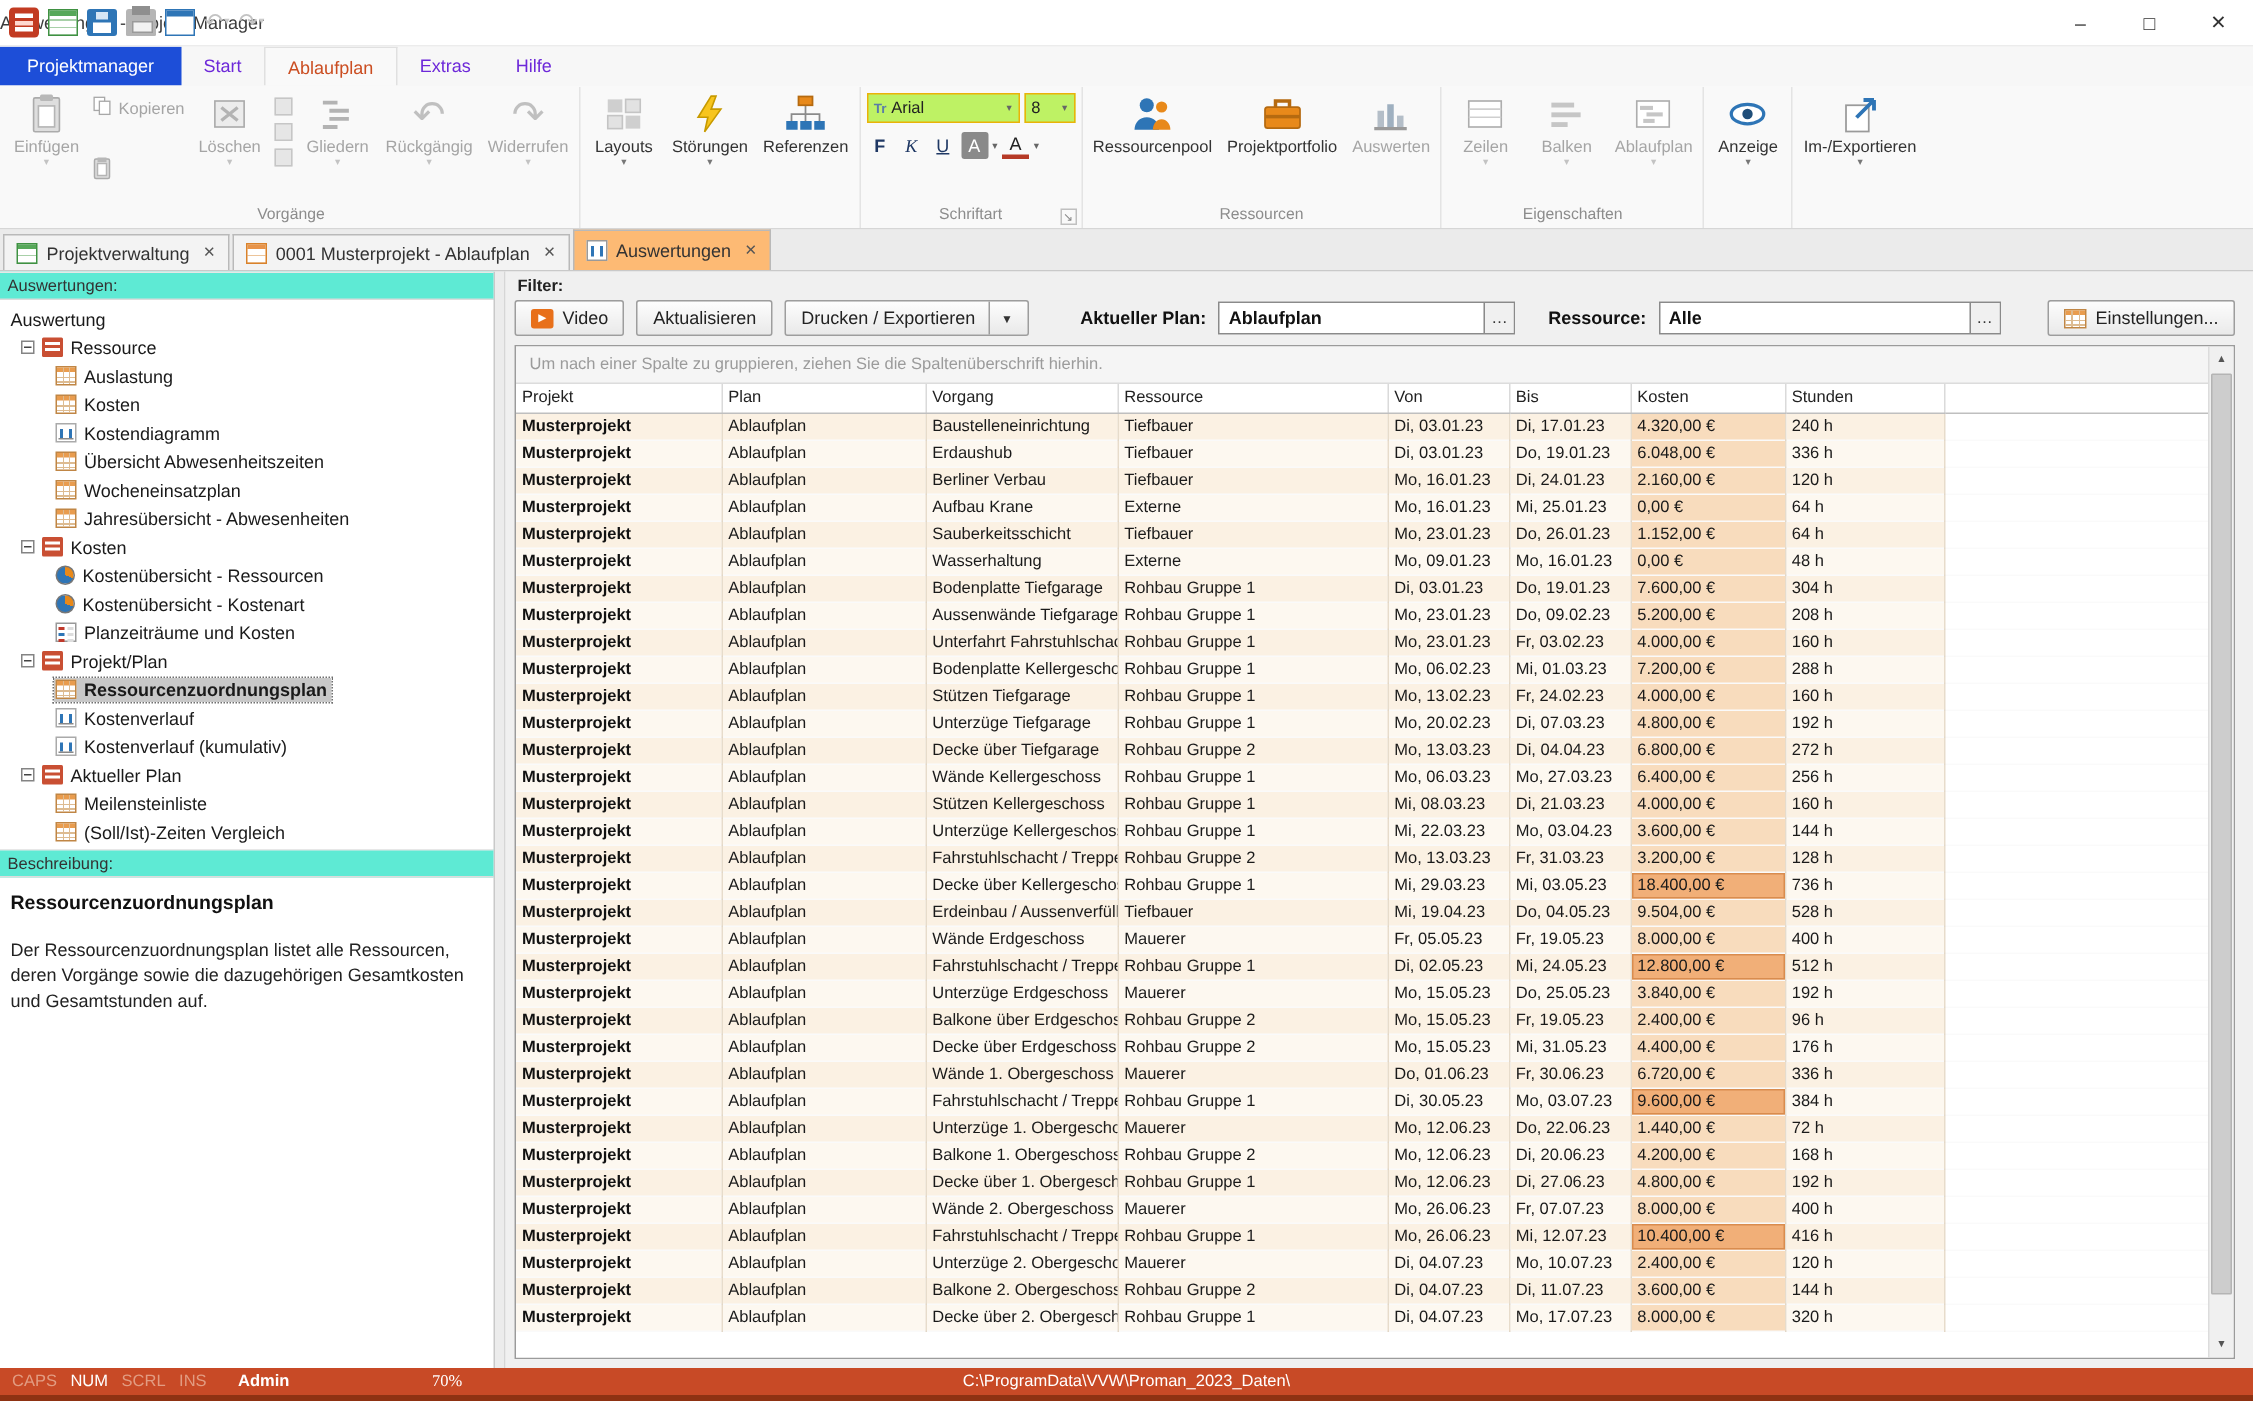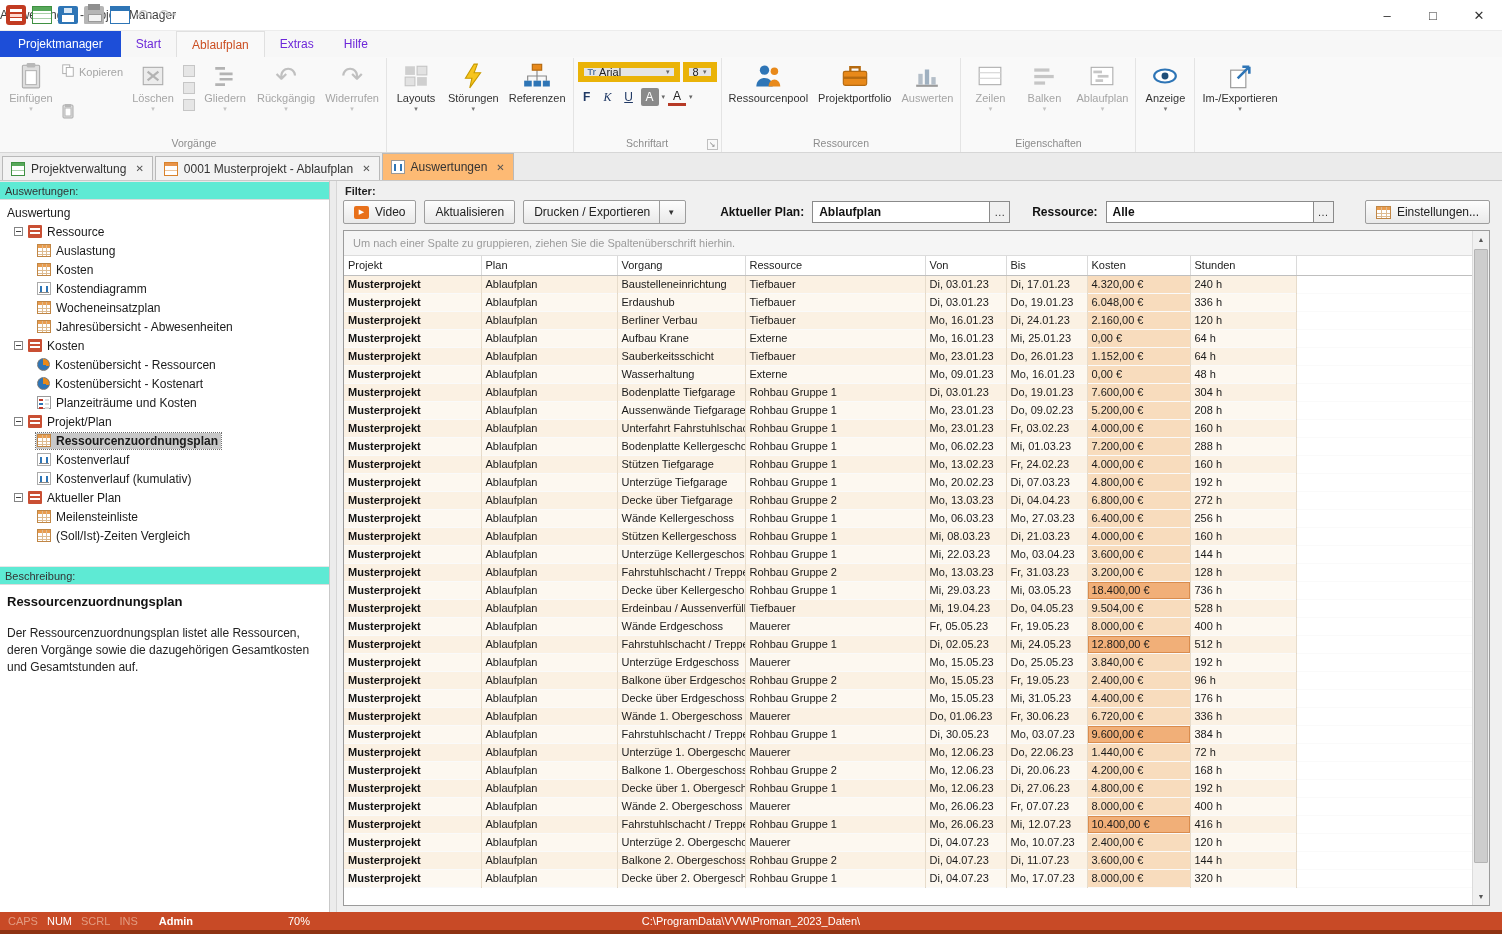--- a/index.html
+++ b/index.html
@@ -46,21 +46,21 @@
   .rcaret { font-size:7px; color:#777; line-height:7px; }
   .rbtn-lg.disabled .rcaret { color:#c3c3c3; }
   .ric-arrow { font-size:26px; color:#c0c0c0; line-height:28px; }
   .rcol { display:flex; flex-direction:column; justify-content:flex-start; gap:23px; padding:6px 3px 0; }
   .rbtn-sm { display:flex; align-items:center; gap:4px; font-size:11px; color:#a5a5a5; white-space:nowrap; }
   .xcol { display:flex; flex-direction:column; gap:5px; padding:7px 3px 0; }
   .xicon { width:12px; height:12px; background:#e6e6e6; border:1px solid #c6c6c6; }
 
   
   .font-row { display:flex; gap:3px; padding:4px 2px 2px; }
-  .combo-mini { display:flex; align-items:center; border:6px solid #eab308; background:#e5e5e5; height:20px; padding:0 4px; gap:3px; font-size:11px; color:#222; }
+  .combo-mini { display:flex; align-items:center; border:1px solid #eab308; background:#bef264; height:20px; padding:0 4px; gap:3px; font-size:11px; color:#222; }
   .font-family { width:102px; }
   .font-size { width:34px; }
   .tt { color:#5a7ca8; font-size:9px; font-weight:bold; }
   .mini-caret { font-size:7px; color:#666; margin-left:auto; }
   .font-row2 { display:flex; align-items:center; gap:3px; padding:4px 2px; }
   .fmt-btn { width:18px; height:18px; display:flex; align-items:center; justify-content:center; font-size:12px; color:#1f3864; }
   .fmt-btn.b { font-weight:bold; }
   .fmt-btn.i { font-style:italic; font-family:"Liberation Serif",serif; }
   .fmt-btn.u { text-decoration:underline; }
   .fmt-btn.hl { background:#8a8a8a; color:#fff; border-radius:2px; }
@@ -158,21 +158,21 @@
   .vscroll { width:17px; flex:none; background:#f0f0f0; border-left:1px solid #dcdcdc; display:flex; flex-direction:column; }
   .varrow { height:17px; flex:none; display:flex; align-items:center; justify-content:center; font-size:7px; color:#555; }
   .vtrack { flex:1; position:relative; }
   .vthumb { position:absolute; left:1px; right:1px; top:1px; height:96%; background:#cdcdcd; border:1px solid #b4b4b4; border-radius:1px; }
 
   
   .statusbar { height:18px; flex:none; background:#c84a26; display:flex; align-items:center; color:#fff; font-size:11px; padding:0 8px; position:relative; }
   .sb-ind { margin-right:9px; z-index:1; }
   .sb-ind.dim { color:#e29c82; }
   .sb-user { font-weight:bold; margin-left:12px; z-index:1; }
-  .sb-zoom { position:absolute; left:288px; }
+  .sb-zoom { position:absolute; left:288px;font-family:Liberation Serif, serif; }
   .sb-path { position:absolute; left:0; right:0; text-align:center; pointer-events:none; }
   .statusbar-edge { height:4px; flex:none; background:#9334166; background:#8e3212; }
 </style>
 </head>
 <body>
 
 <div class="window">
 
   <div class="titlebar">
     <div class="qat">
@@ -498,20 +498,26 @@
           <div class="tree-row tree-leaf">
             <span class="leaf-inner">
               <span class="ticon ticon-table"></span>
               <span class="tree-label">Kosten</span>
             </span>
           </div>
           <div class="tree-row tree-leaf">
             <span class="leaf-inner">
               <span class="ticon ticon-barchart"></span>
               <span class="tree-label">Kostendiagramm</span>
+            </span>
+          </div>
+          <div class="tree-row tree-leaf">
+            <span class="leaf-inner">
+              <span class="ticon ticon-table"></span>
+              <span class="tree-label">Übersicht Abwesenheitszeiten</span>
             </span>
           </div>
           <div class="tree-row tree-leaf">
             <span class="leaf-inner">
               <span class="ticon ticon-table"></span>
               <span class="tree-label">Wocheneinsatzplan</span>
             </span>
           </div>
           <div class="tree-row tree-leaf">
             <span class="leaf-inner">

